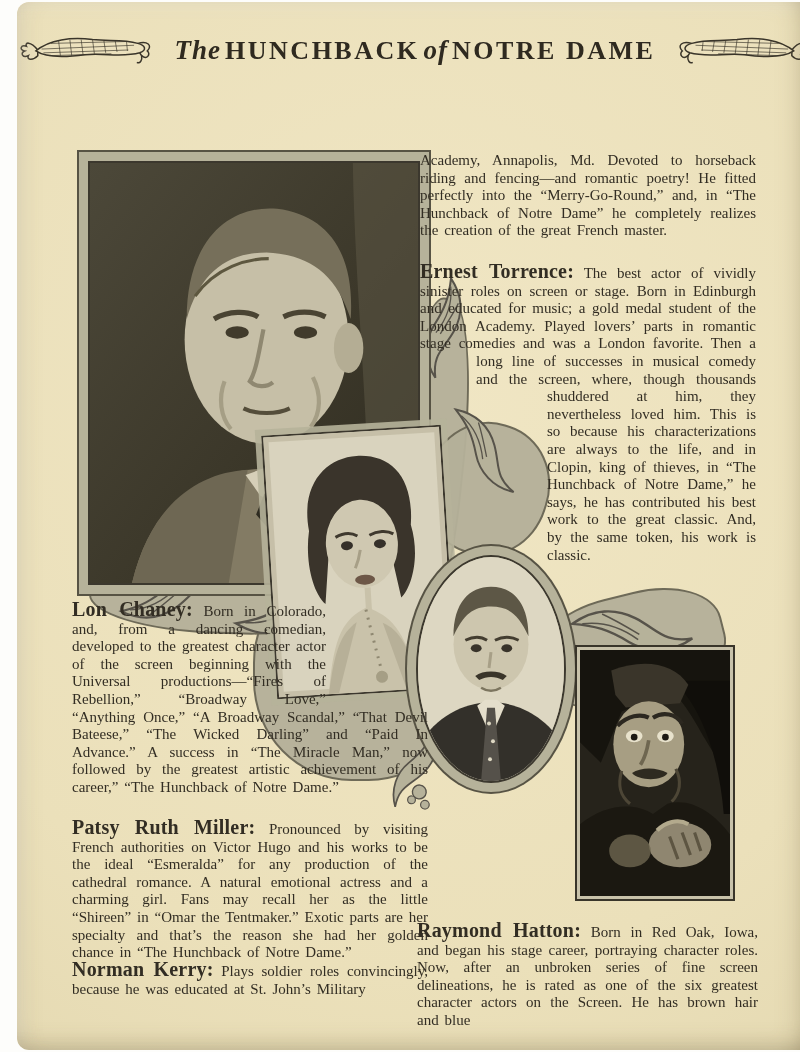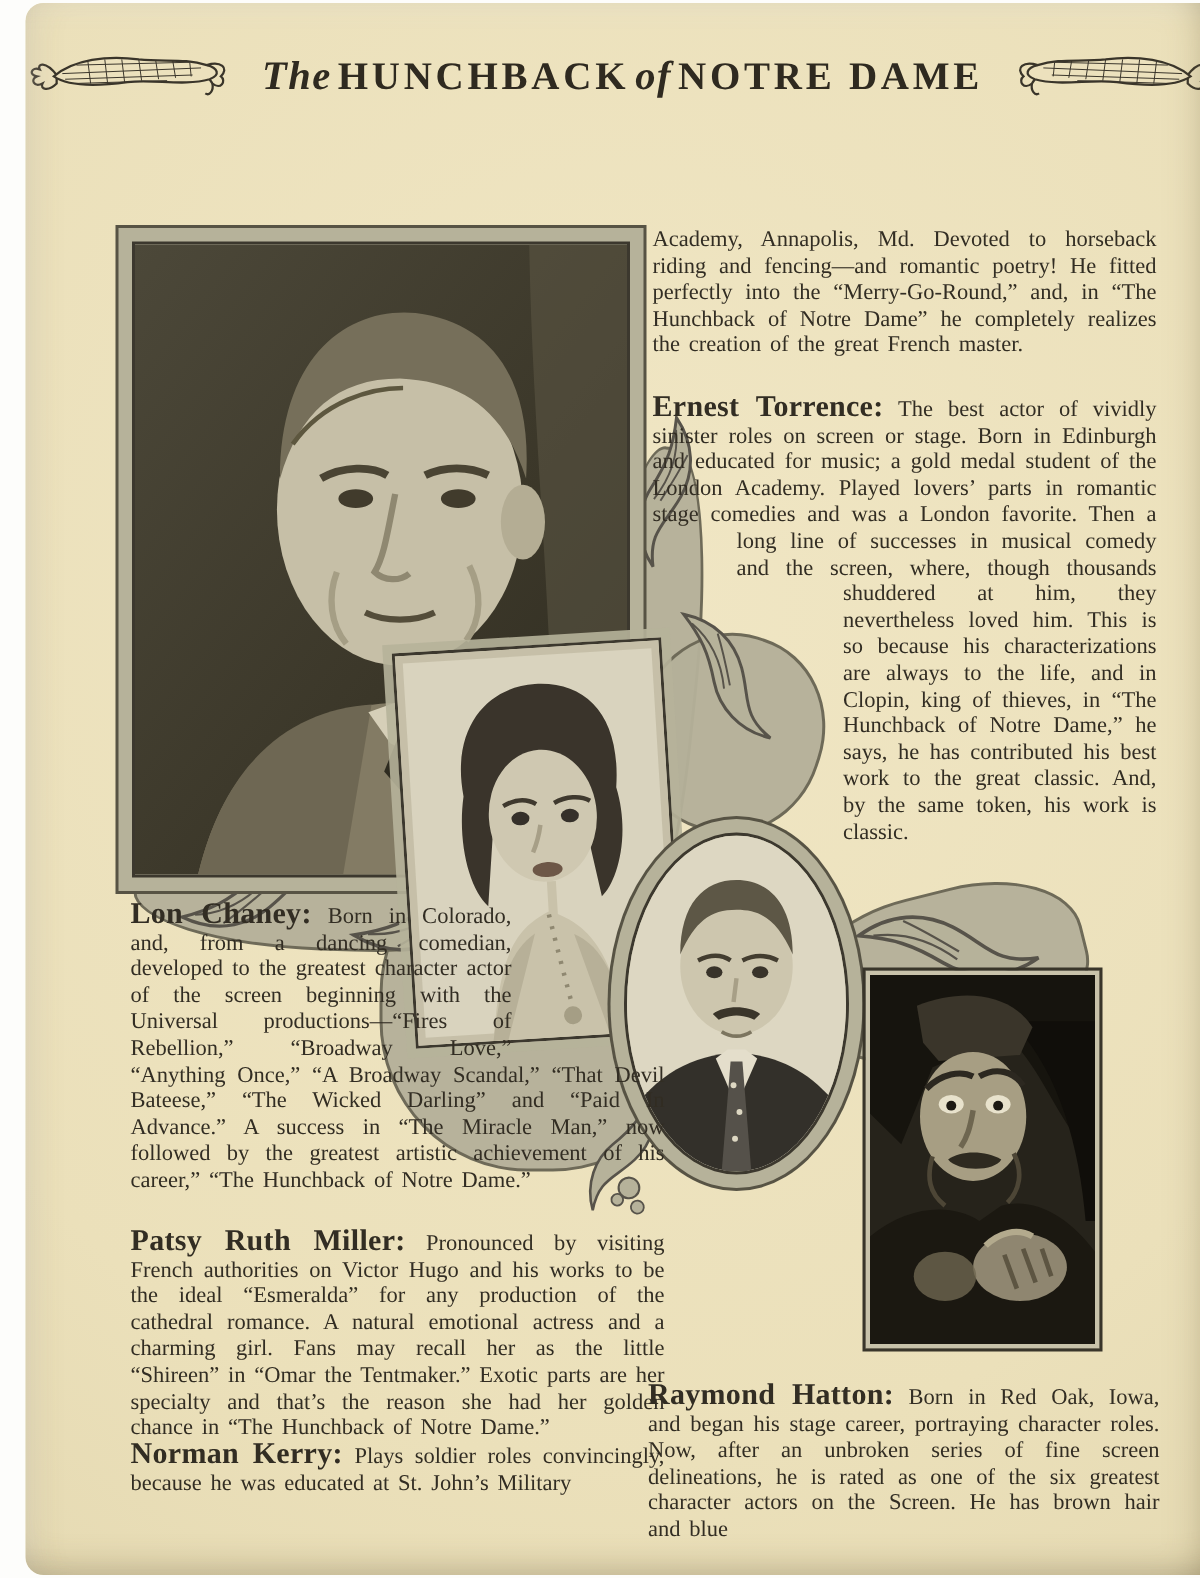--- a/index.html
+++ b/index.html
@@ -13,21 +13,21 @@
   .header{position:absolute;left:0;top:22px;width:100%;height:52px;display:flex;align-items:center;justify-content:center;gap:16px;}
   .title{white-space:nowrap;color:#2f2a20;}
   .t-ital{font-style:italic;font-weight:700;font-size:27px;letter-spacing:1px;}
   .t-caps{font-weight:700;font-size:26px;letter-spacing:2.5px;}
   .orn{width:150px;height:40px;}
   .orn.flip{transform:scaleX(-1);}
   
   .heading{position:absolute;left:0;top:94px;width:100%;text-align:center;font-size:31px;
            letter-spacing:.48em;word-spacing:.55em;color:#36other;color:#36312六;color:#363126;}
   
-  .txt{position:absolute;text-align:justify;font-size:15px;line-height:17.6px;word-spacing:.14em;z-index:10;margin-left:15px;}
+  .txt{position:absolute;text-align:justify;font-size:15px;line-height:17.6px;word-spacing:.14em;z-index:10;}
   .txt b{font-size:20px;letter-spacing:.2px;}
   .t-kerrycont{left:403px;top:150px;width:336px;}
   .t-torrence{left:403px;top:261px;width:336px;}
   .t-chaney{left:55px;top:599px;width:356px;}
   .t-patsy{left:55px;top:817px;width:356px;}
   .t-kerry{left:55px;top:959px;width:356px;}
   .t-hatton{left:400px;top:920px;width:341px;}
   .fl{float:left;clear:left;}
   .s1{width:0;height:106px;}
   .s2{width:56px;height:35px;}

